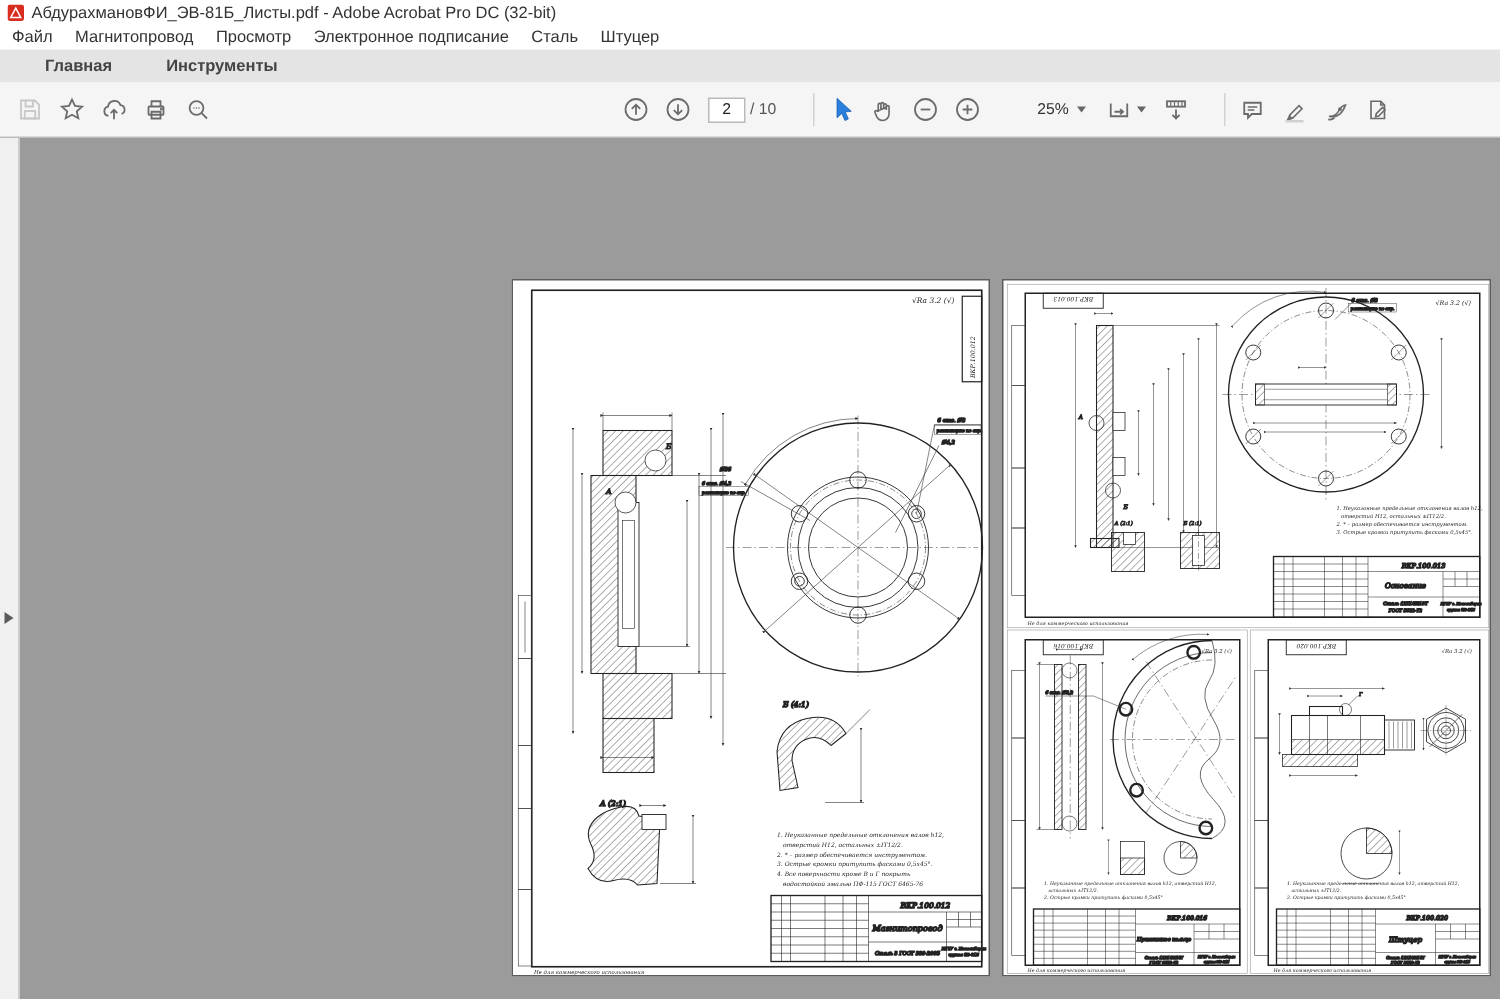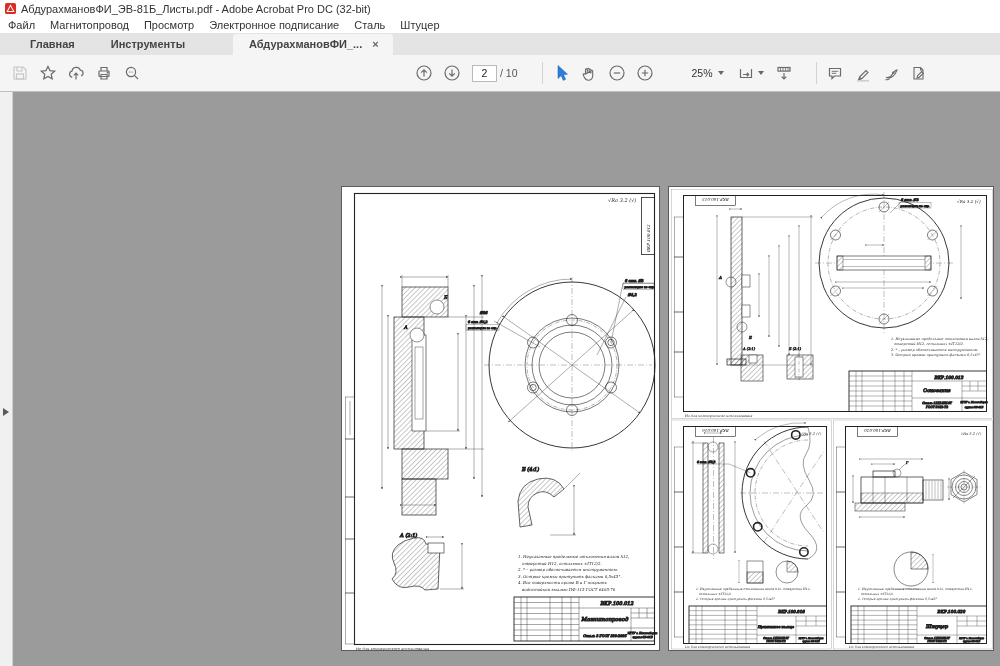--- a/index.html
+++ b/index.html
@@ -63,24 +63,20 @@
   <span class="menu">Магнитопровод</span>
   <span class="menu">Просмотр</span>
   <span class="menu">Электронное подписание</span>
   <span class="menu">Сталь</span>
   <span class="menu">Штуцер</span>
 </div>
 
 <div class="tabbar">
   <span class="tab">Главная</span>
   <span class="tab">Инструменты</span>
-  <span class="tab document">
-    <span>АбдурахмановФИ_...</span>
-    <span class="close">×</span>
-  </span>
 </div>
 
 <div class="toolbar">
   <div class="tgroup" style="left:6px;">
     <span class="tbtn">
       <svg width="18" height="18" viewBox="0 0 18 18" fill="none" stroke="#c7c7c7" stroke-width="1.2">
         <path d="M3 3h9.2L15 5.8V15H3z"></path>
           <path d="M6 3v4h5V3"></path>
           <rect x="5.5" y="10" width="7" height="5"></rect>
       </svg>

